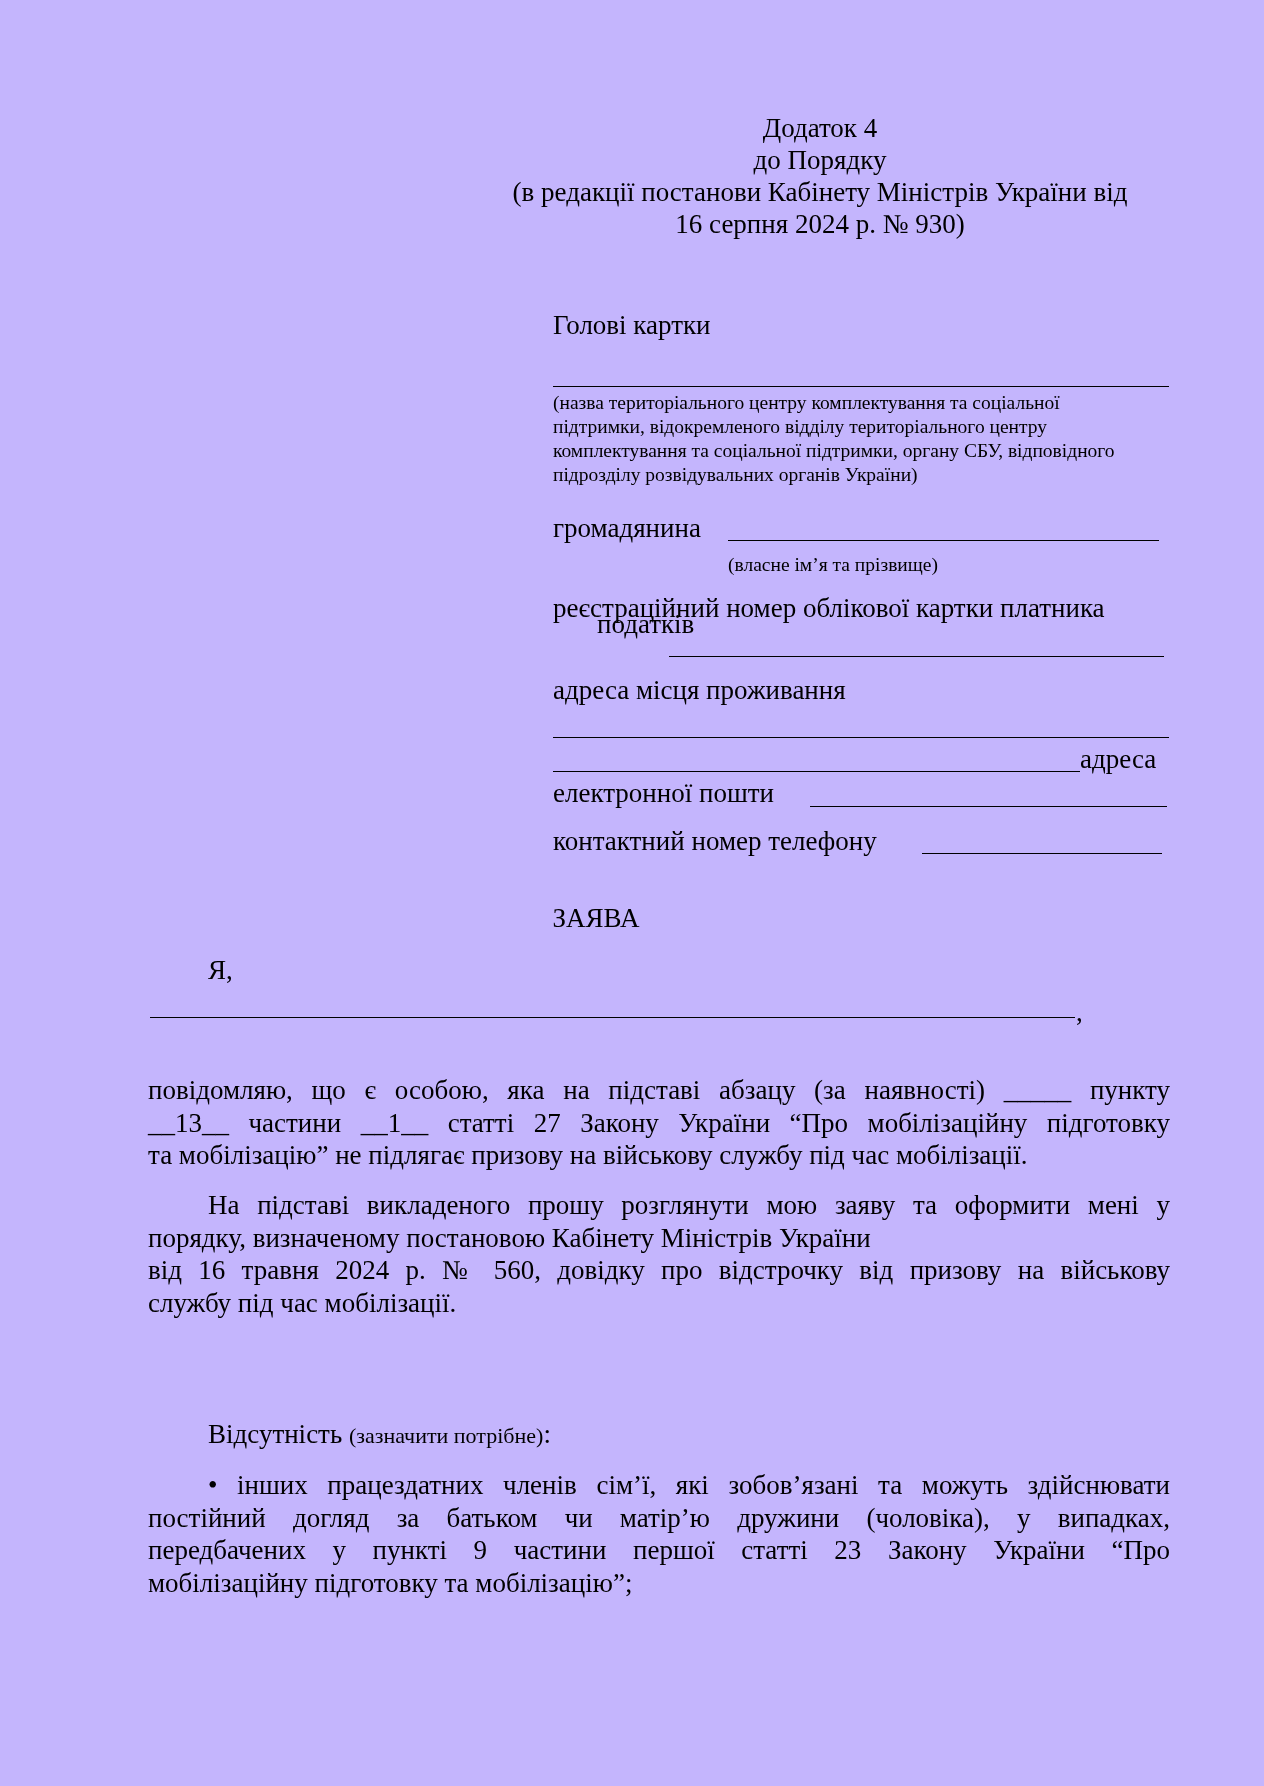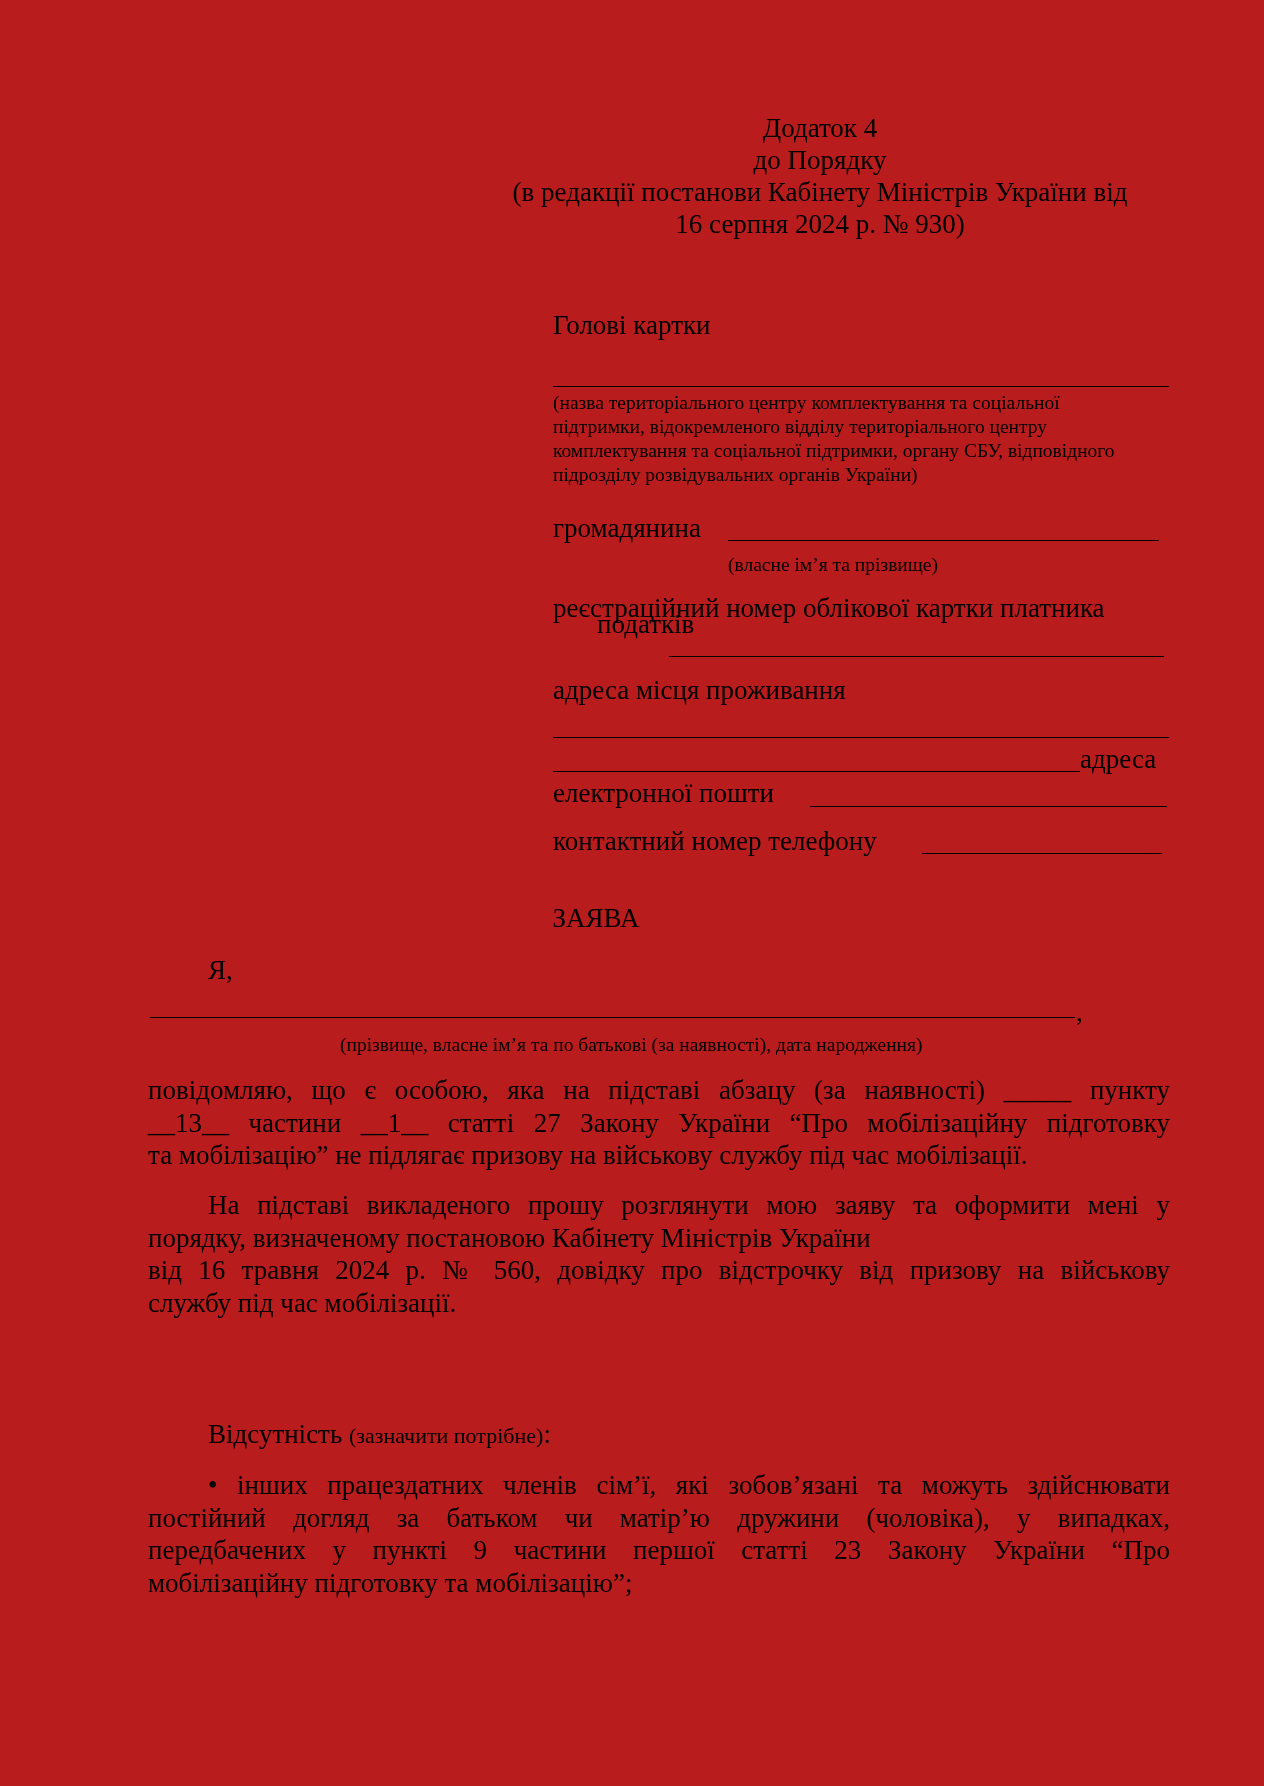--- a/index.html
+++ b/index.html
@@ -13,21 +13,21 @@
       position: relative;
       overflow: hidden;
       font-family: "Liberation Serif", "DejaVu Serif", serif;
       color: #000000;
     }
     .page {
       position: absolute;
       left: 0; top: 0;
       width: 1264px;
       height: 1786px;
-      background: #b91c1c;
+      background: #c4b5fd;
     }
 
     
     .appendix {
       position: absolute;
       left: 470px;
       top: 112px;
       width: 700px;
       text-align: center;
       font-size: 27px;
@@ -136,21 +136,20 @@
   <div class="blank" style="left:810px; top:806px; width:357px;"></div>
 
   <div class="line-text" style="top:825px;">контактний номер телефону</div>
   <div class="blank" style="left:922px; top:853px; width:240px;"></div>
 
   <div class="title">ЗАЯВА</div>
 
   <div class="line-text" style="left:208px; top:954px;">Я,</div>
   <div class="blank" style="left:150px; top:1017px; width:925px;"></div>
   <div class="line-text" style="left:1076px; top:996px;">,</div>
-  <div class="caption" style="left:150px; width:925px; padding-left:190px; box-sizing:border-box; top:1032px;">(прізвище, власне ім’я та по батькові (за наявності), дата народження)</div>
 
   <div class="para" style="top:1074px;">
     <span class="ln">повідомляю, що є особою, яка на підставі абзацу (за наявності) _____ пункту</span>
     <span class="ln">__13__ частини __1__ статті 27 Закону України “Про мобілізаційну підготовку</span>
     <span class="ln last">та мобілізацію” не підлягає призову на військову службу під час мобілізації.</span>
   </div>
 
   <div class="para" style="top:1189px;">
     <span class="ln indent">На підставі викладеного прошу розглянути мою заяву та оформити мені у</span>
     <span class="ln last">порядку, визначеному постановою Кабінету Міністрів України</span>

